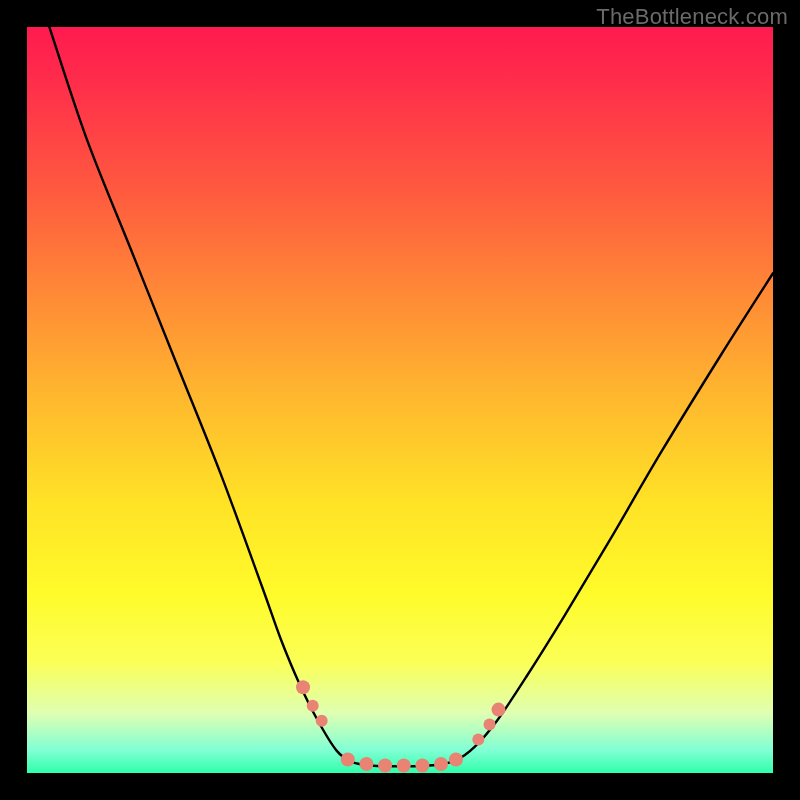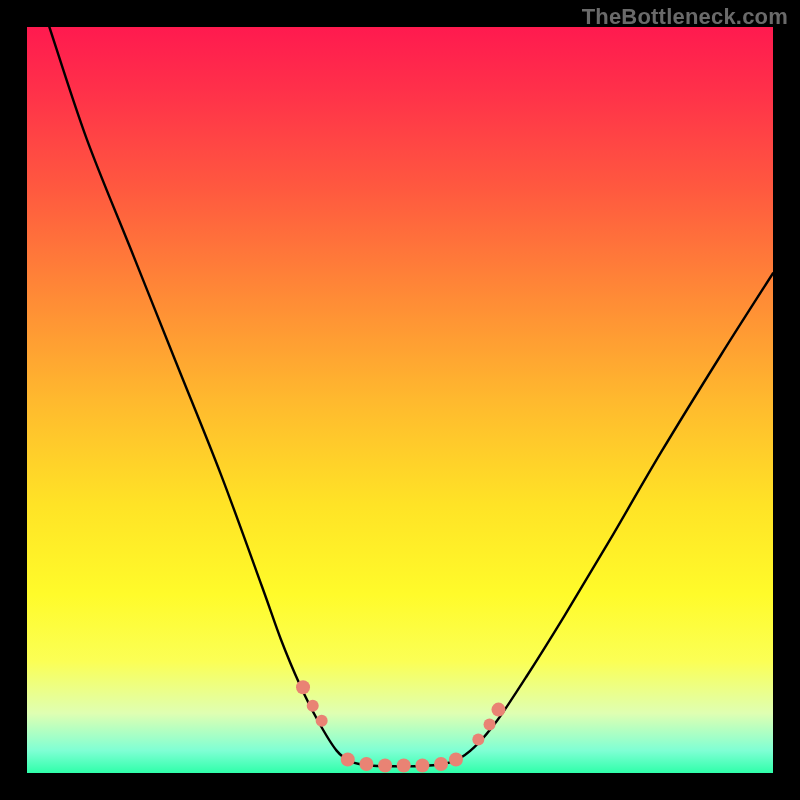--- a/index.html
+++ b/index.html
@@ -44,21 +44,21 @@
       #7fffd4 97%,
       #2fffaa 100%
     );
   }
   .watermark {
     position: absolute;
     top: 4px;
     right: 12px;
     color: #6a6a6a;
     font-size: 22px;
-    font-weight: 700;
+    font-weight: 400;
     letter-spacing: 0.2px;
     user-select: none;
   }
   .curve-svg {
     position: absolute;
     inset: 0;
   }
   .marker {
     fill: #e98374;
     stroke: none;

